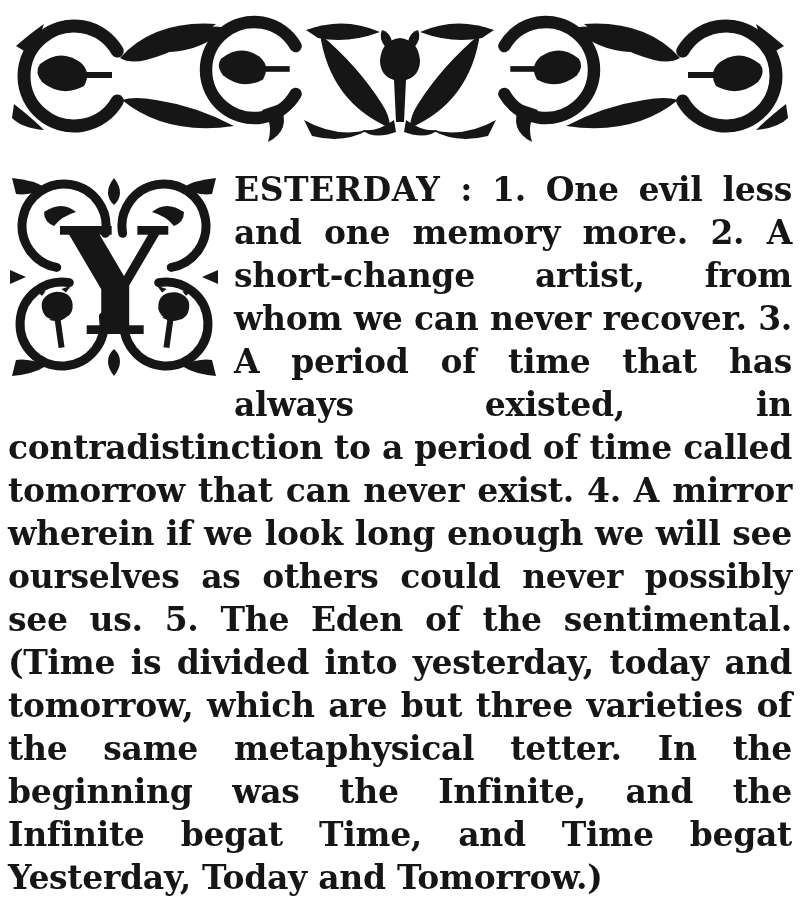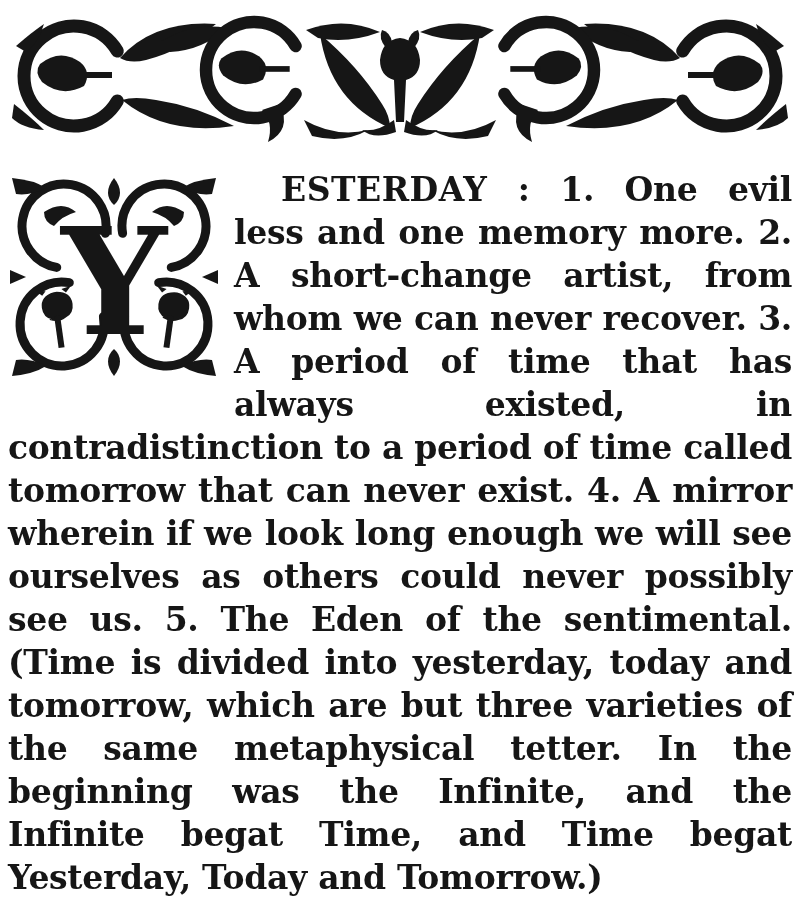--- a/index.html
+++ b/index.html
@@ -26,21 +26,21 @@
   .entry-text {
     margin: 26px 0 0;
     font-family: "DejaVu Serif", "Liberation Serif", serif;
     font-weight: bold;
     font-size: 33px;
     line-height: 43px;
     letter-spacing: -0.3px;
     text-align: justify;
     color: var(--ink);
   }
-  .headword { letter-spacing: 0.5px; margin-left: 47px; }
+  .headword { letter-spacing: 0.5px; }
 </style>
 </head>
 <body>
 
 <div class="page">
 
   <div class="ornament-band">
     <svg viewBox="0 0 784 134" aria-hidden="true">
       <defs>
 

